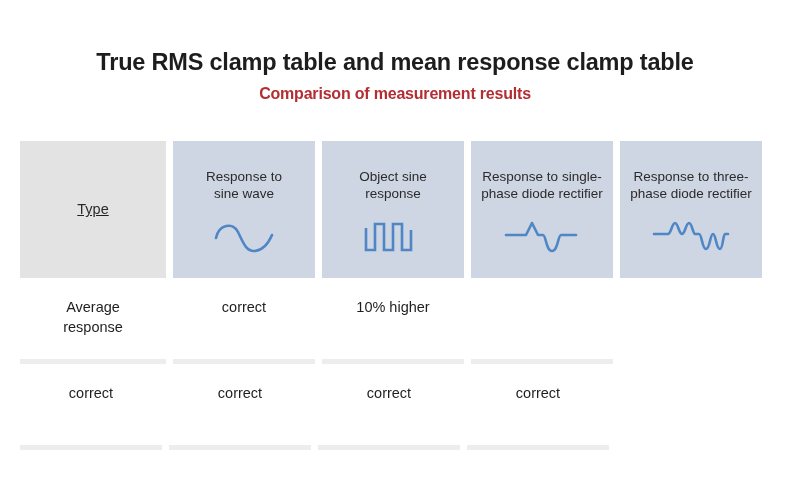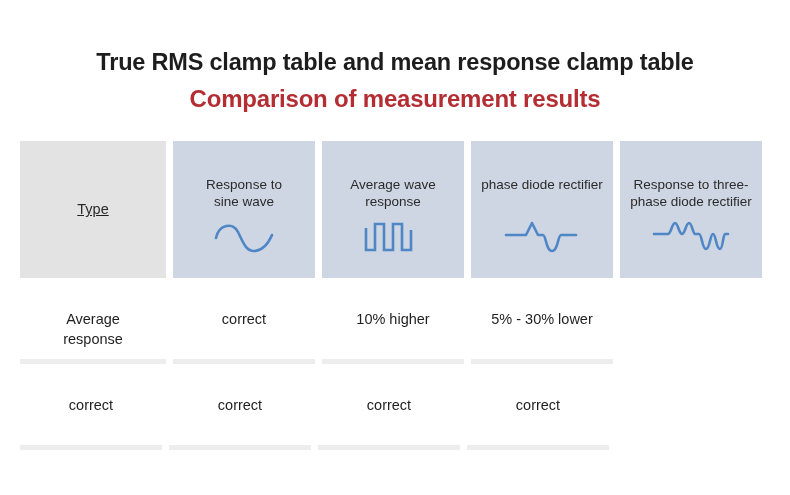--- a/index.html
+++ b/index.html
@@ -23,21 +23,21 @@
     text-align: center;
   }
   .main-title {
     font-size: 23.5px;
     font-weight: bold;
     letter-spacing: -0.2px;
     color: #1d1d1d;
     line-height: 1.25;
   }
   .sub-title {
-    font-size: 24px;
+    font-size: 16px;
     font-weight: bold;
     letter-spacing: -0.2px;
     color: #b32d33;
     line-height: 1.25;
     margin-top: 7px;
   }
 
   
   .table {
     position: absolute;
@@ -63,21 +63,21 @@
   }
   .hcell.type-cell {
     width: 146px;
     background: #e3e3e3;
     justify-content: center;
     text-decoration: underline;
   }
   .hcell.wave-cell {
     width: 142px;
     background: #ced5e3;
-    padding-top: 36px;
+    padding-top: 28px;
   }
   .hcell-label {
     font-size: 13.5px;
     line-height: 1.25;
     text-align: center;
     color: #2b2b2b;
     padding: 0 6px;
   }
   .type-cell .hcell-label { font-size: 14.5px; }
 
@@ -92,21 +92,21 @@
   .wave-icon svg { display: block; }
 
   
   .row-data { margin-top: 0; }
   .dcell {
     box-sizing: border-box;
     display: flex;
     flex-direction: column;
     justify-content: flex-start;
     align-items: center;
-    padding-top: 32px;
+    padding-top: 20px;
     height: 86px;
     position: relative;
   }
   .dcell.type-col { width: 146px; }
   .dcell.val-col  { width: 142px; }
   .dcell-label {
     font-size: 14.5px;
     line-height: 1.35;
     text-align: center;
     color: #1f1f1f;
@@ -144,32 +144,33 @@
       </div>
       <div class="wave-icon">
         <svg width="62" height="34" viewBox="0 0 62 34" fill="none">
           <path d="M3 18 C 6 4, 20 2, 25 12 C 30 22, 33 32, 42 31 C 51 30, 56 22, 59 15" stroke="#4f86c6" stroke-width="2.6" stroke-linecap="round" fill="none"></path>
         </svg>
       </div>
     </div>
 
     <div class="hcell wave-cell">
       <div class="hcell-label">
-        <div>Average wave</div>
+        <div>Object sine</div>
         <div>response</div>
       </div>
       <div class="wave-icon">
         <svg width="58" height="34" viewBox="0 0 58 34" fill="none">
           <path d="M2 8 L2 30 L11 30 L11 4 L20 4 L20 30 L29 30 L29 4 L38 4 L38 30 L47 30 L47 10" stroke="#4f86c6" stroke-width="2.6" stroke-linejoin="miter" stroke-linecap="butt" fill="none"></path>
         </svg>
       </div>
     </div>
 
     <div class="hcell wave-cell">
       <div class="hcell-label">
+        <div>Response to single-</div>
         <div>phase diode rectifier</div>
       </div>
       <div class="wave-icon">
         <svg width="76" height="34" viewBox="0 0 76 34" fill="none">
           <path d="M2 15 L22 15 L28 3 L34 15 L39 15 C 42 15, 42 31, 48 31 C 54 31, 54 15, 57 15 L72 15" stroke="#4f86c6" stroke-width="2.6" stroke-linecap="round" stroke-linejoin="round" fill="none"></path>
         </svg>
       </div>
     </div>
 
     <div class="hcell wave-cell">
@@ -195,21 +196,20 @@
     </div>
     <div class="dcell val-col">
       <div class="dcell-label">correct</div>
       <div class="sep"></div>
     </div>
     <div class="dcell val-col">
       <div class="dcell-label">10% higher</div>
       <div class="sep"></div>
     </div>
     <div class="dcell val-col">
-      <div class="dcell-label">5% - 30% lower</div>
       <div class="sep"></div>
     </div>
   </div>
 
   <div class="row row-data">
     <div class="dcell val-col">
       <div class="dcell-label">correct</div>
       <div class="sep"></div>
     </div>
     <div class="dcell val-col">

